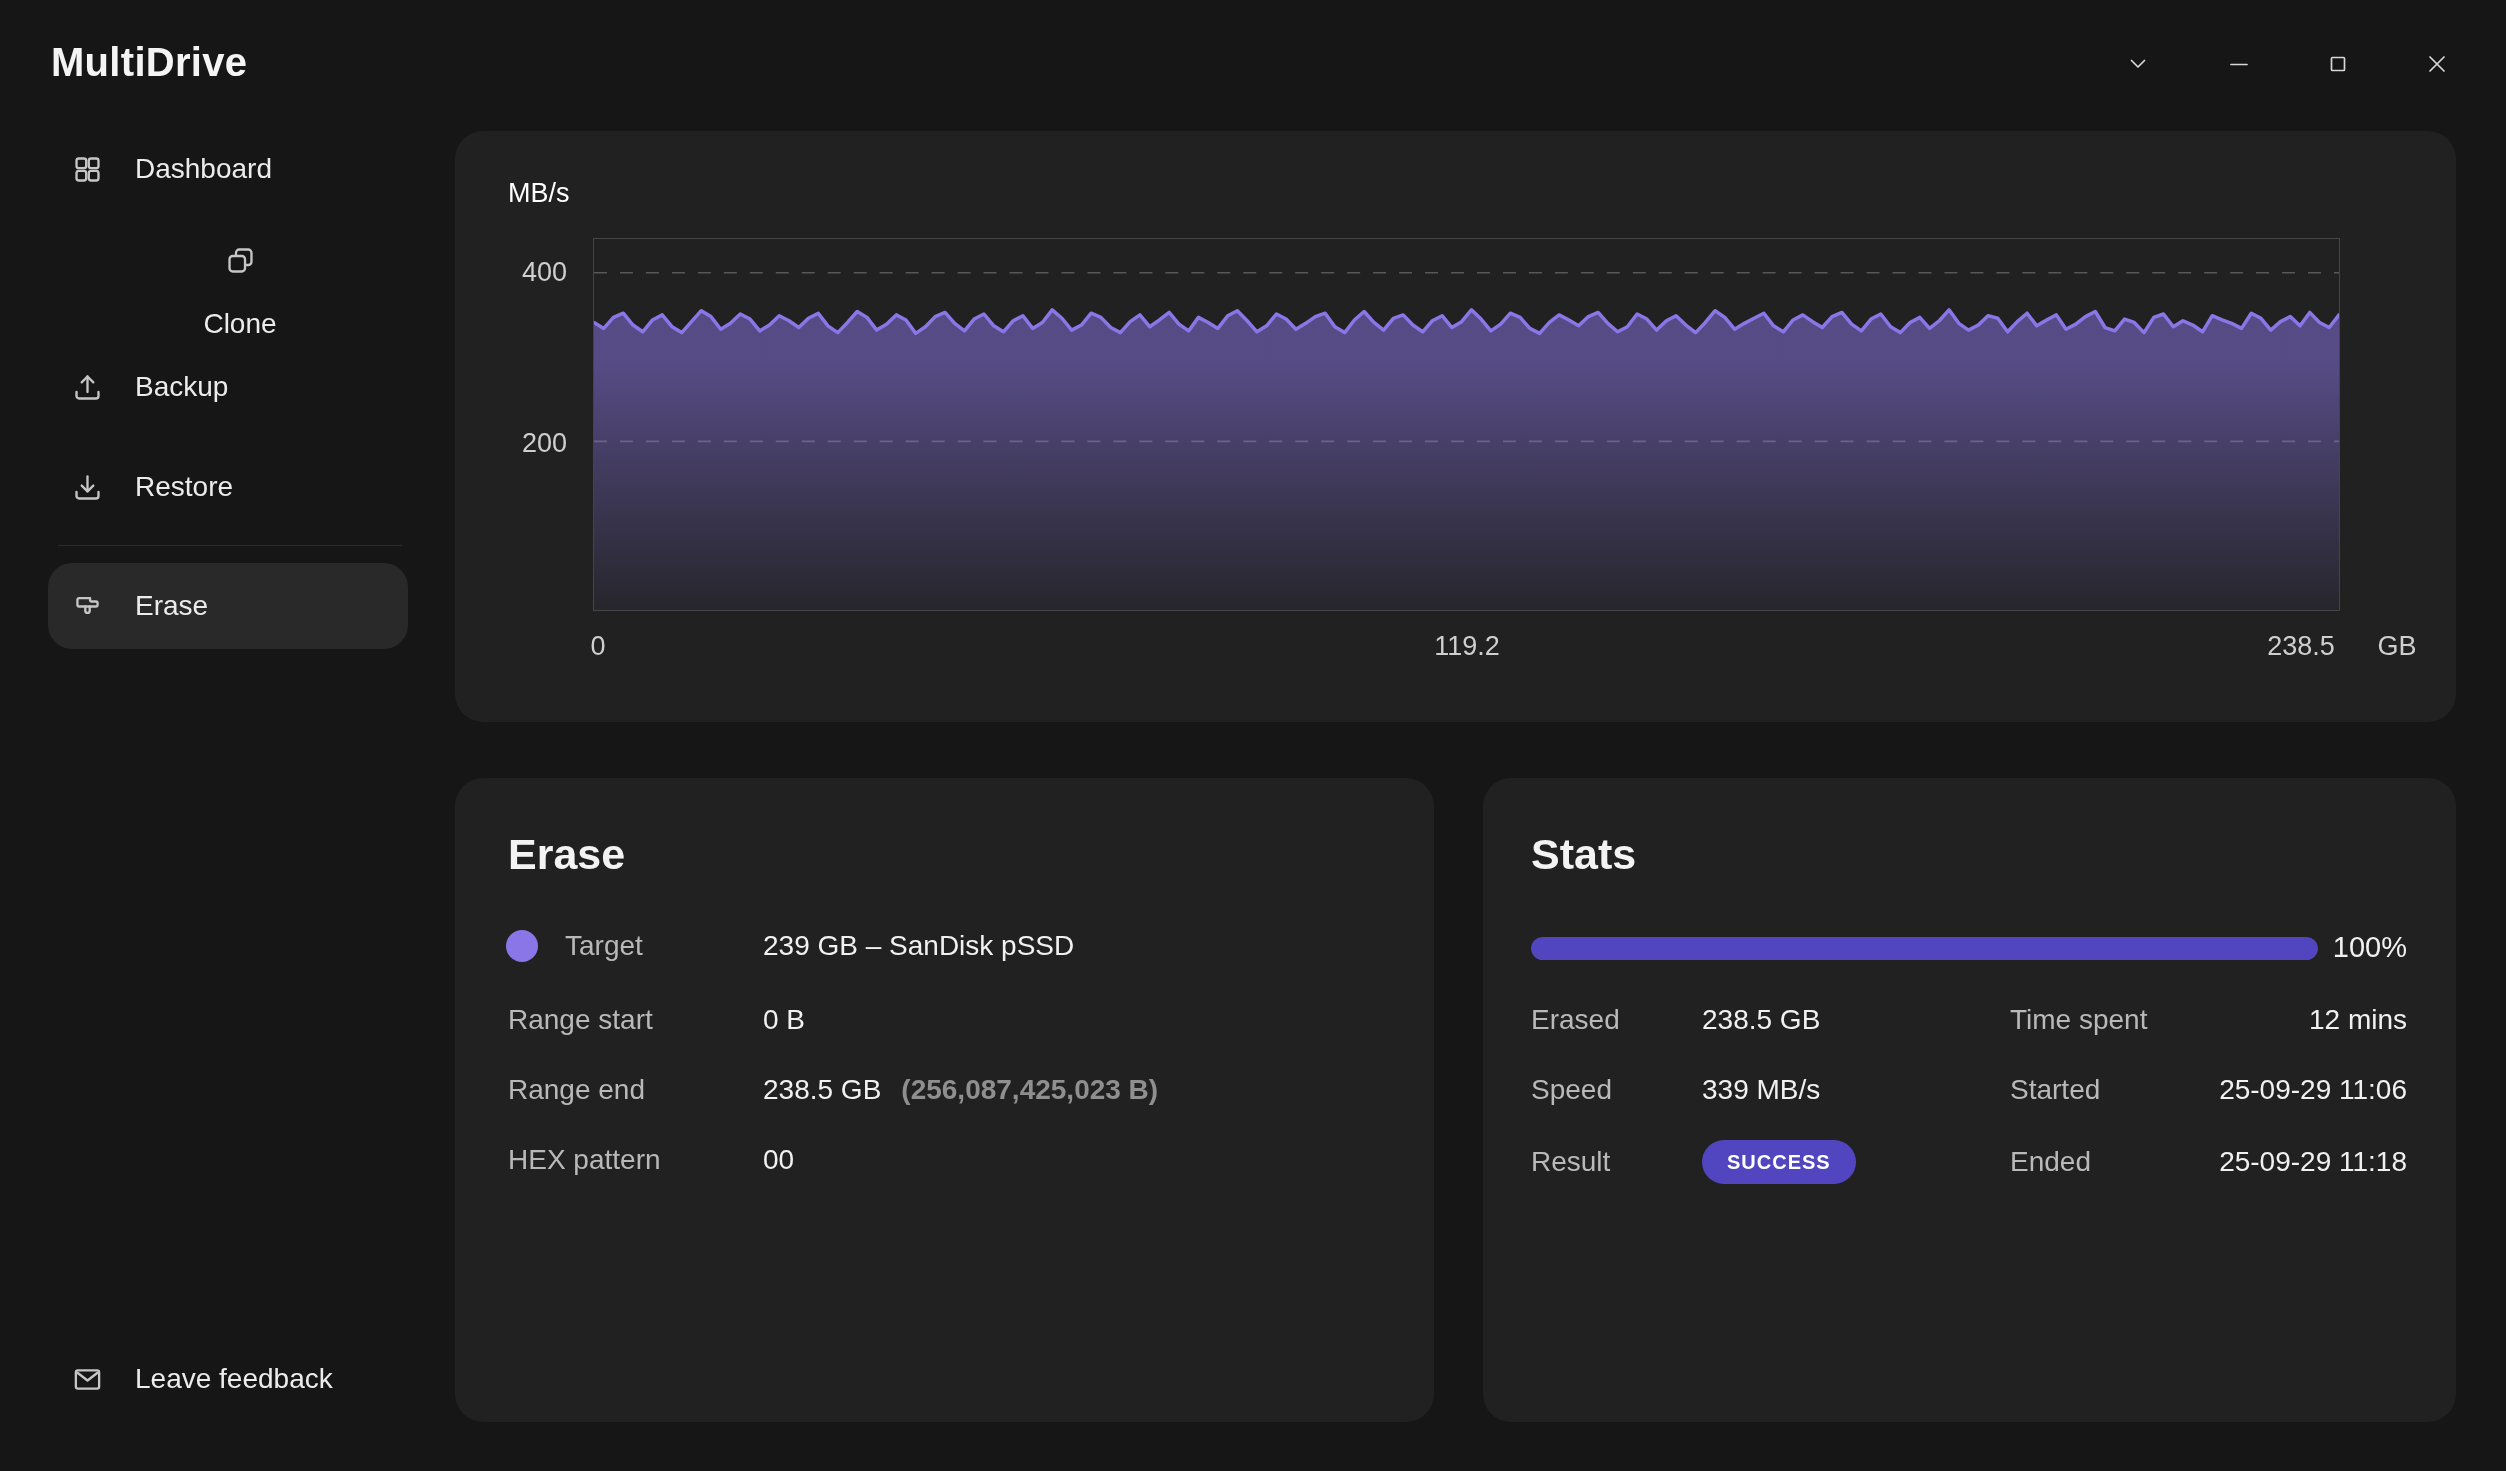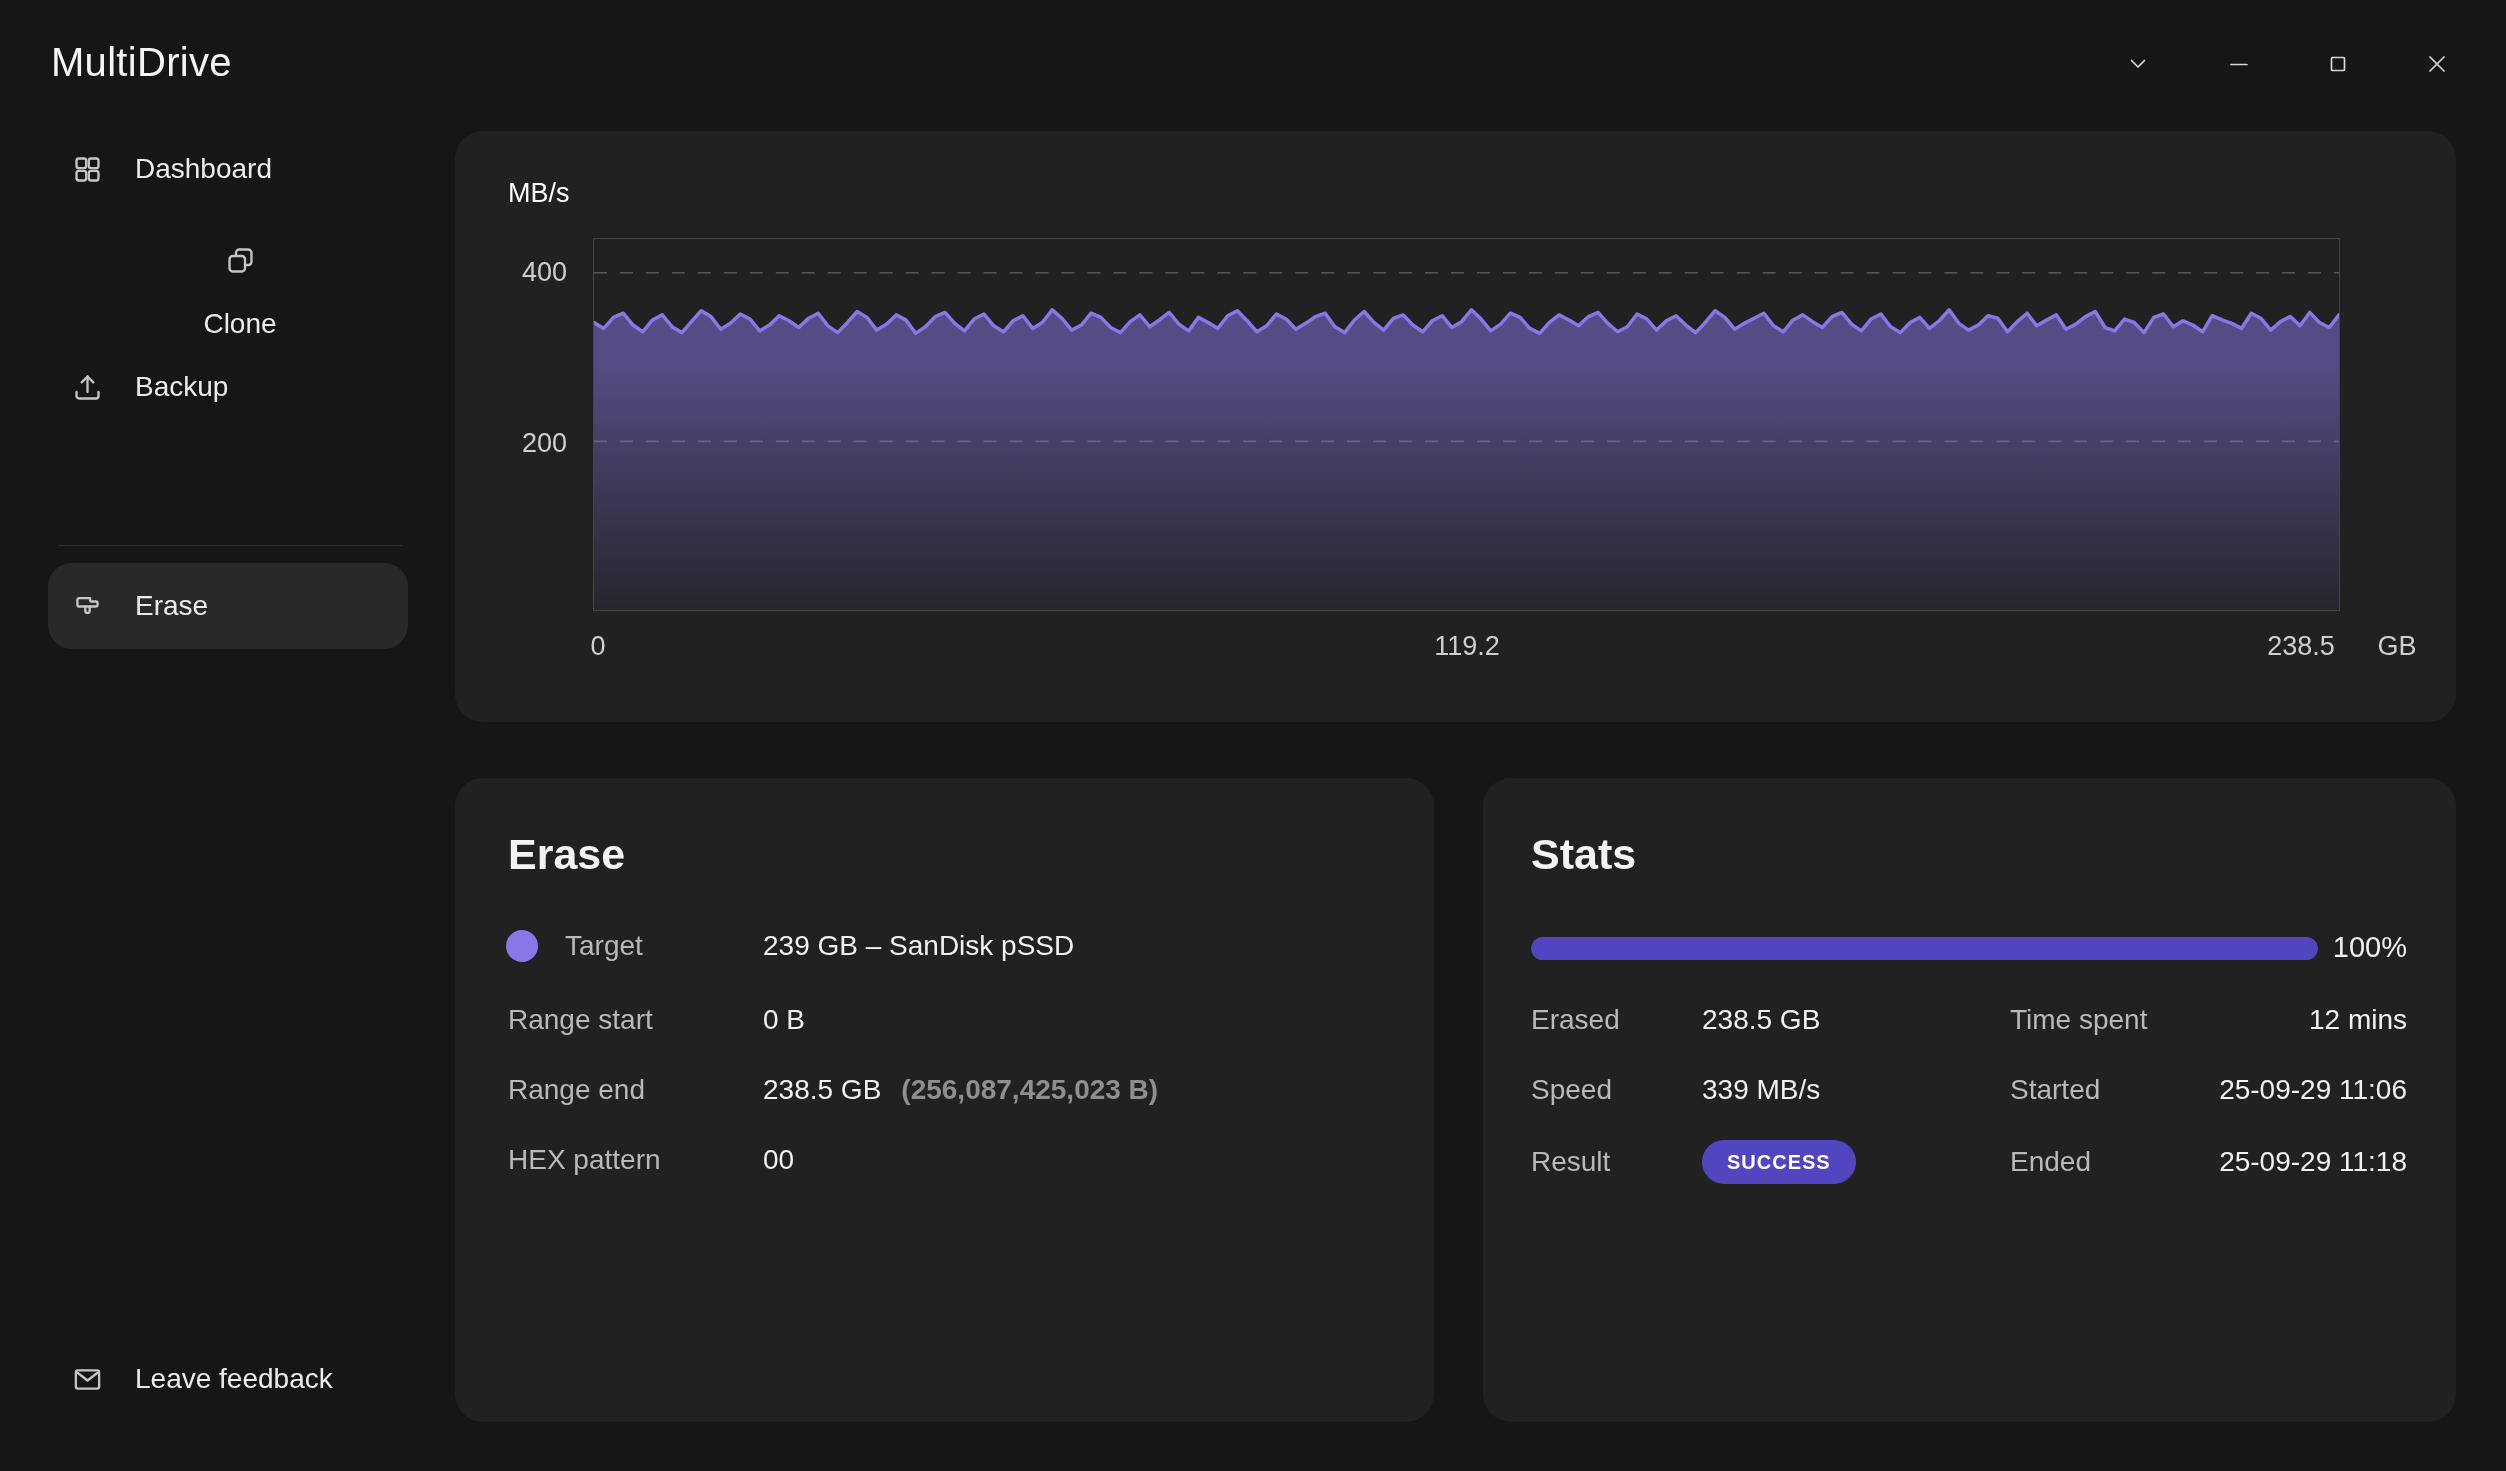--- a/index.html
+++ b/index.html
@@ -6,21 +6,21 @@
   html,body { background:#0c0c0c; }
   .stage {
     position:relative; width:2506px; height:1471px;
     background:#161616; overflow:hidden;
     font-family:"Liberation Sans", sans-serif;
     color:#f0f0f0;
   }
   
   .app-title {
     position:absolute; left:51px; top:40px;
-    font-size:40px; font-weight:400; letter-spacing:.3px; color:#f4f4f4;
+    font-size:40px; font-weight:700; letter-spacing:.3px; color:#f4f4f4;
   }
   .win-btn { position:absolute; top:51px; width:26px; height:26px; cursor:default; }
   .win-btn svg { width:26px; height:26px; stroke:#d8d8d8; stroke-width:1.7; fill:none;
                  stroke-linecap:round; stroke-linejoin:round; }
   
   .nav-item {
     position:absolute; left:48px; width:360px; height:86px;
     display:flex; align-items:center; gap:32px; padding-left:24px;
     border-radius:24px;
   }
@@ -123,20 +123,30 @@
     <span class="nav-icon">
       <svg viewBox="0 0 24 24">
           <path d="M20.5 15.5v3a2 2 0 0 1-2 2h-13a2 2 0 0 1-2-2v-3"></path>
           <polyline points="7.5 8 12 3.5 16.5 8"></polyline>
           <line x1="12" y1="3.5" x2="12" y2="15.5"></line>
         </svg>
     </span>
     <span class="nav-label">Backup</span>
   </div>
 
+  <div class="nav-item" style="top:444px;">
+    <span class="nav-icon">
+      <svg viewBox="0 0 24 24">
+          <path d="M20.5 15.5v3a2 2 0 0 1-2 2h-13a2 2 0 0 1-2-2v-3"></path>
+          <polyline points="7.5 10.5 12 15 16.5 10.5"></polyline>
+          <line x1="12" y1="15" x2="12" y2="3.5"></line>
+        </svg>
+    </span>
+    <span class="nav-label">Restore</span>
+  </div>
 
   <div class="nav-divider" style="top:545px;"></div>
 
   <div class="nav-item selected" style="top:563px;">
     <span class="nav-icon">
       <svg viewBox="0 0 24 24">
           <path d="M5.5 5.5H14v1.6a1 1 0 0 0 1 1h3.5a1.3 1.3 0 0 1 1.3 1.3v1.3a1.3 1.3 0 0 1-1.3 1.3H5.5a1.3 1.3 0 0 1-1.3-1.3V6.8a1.3 1.3 0 0 1 1.3-1.3Z"></path>
           <path d="M10.3 12v3.2a1.7 1.7 0 0 0 3.4 0V12"></path>
         </svg>
     </span>

